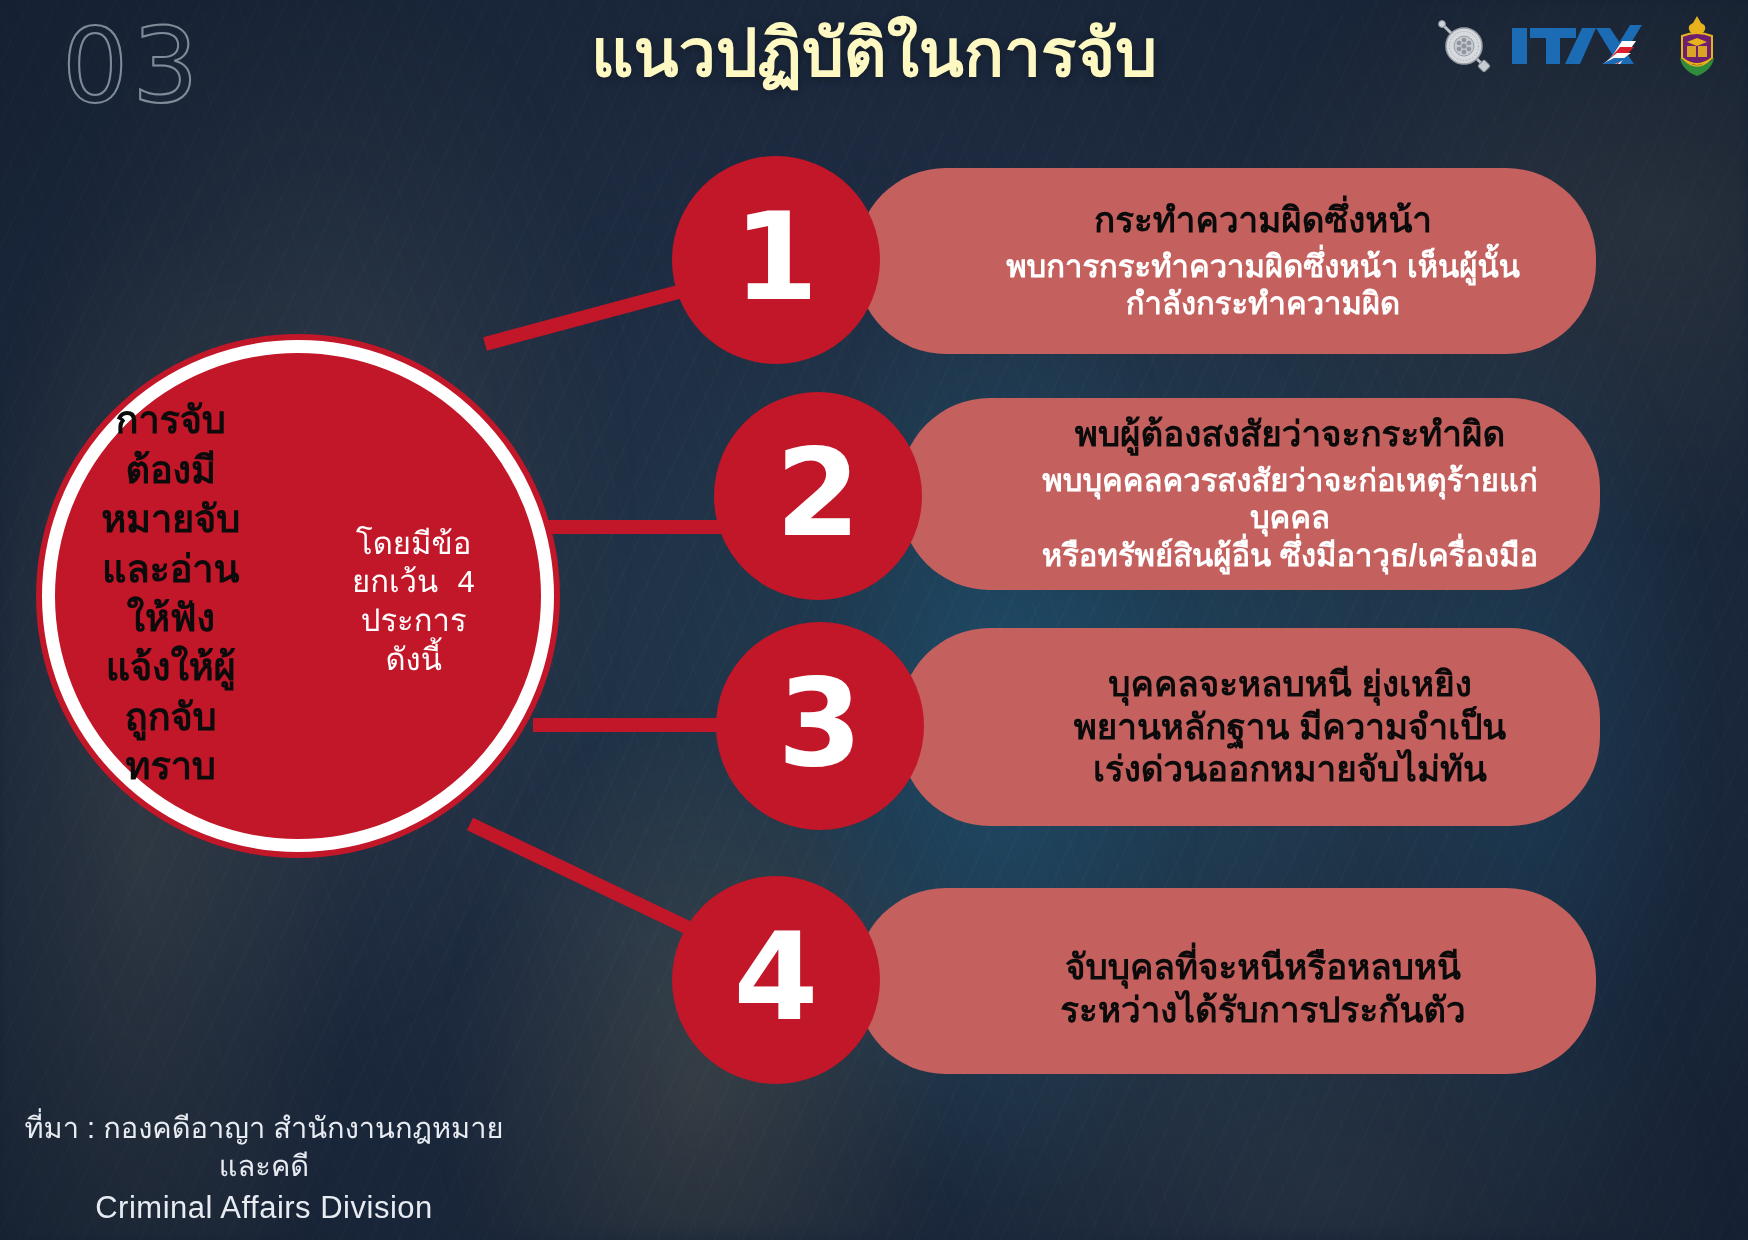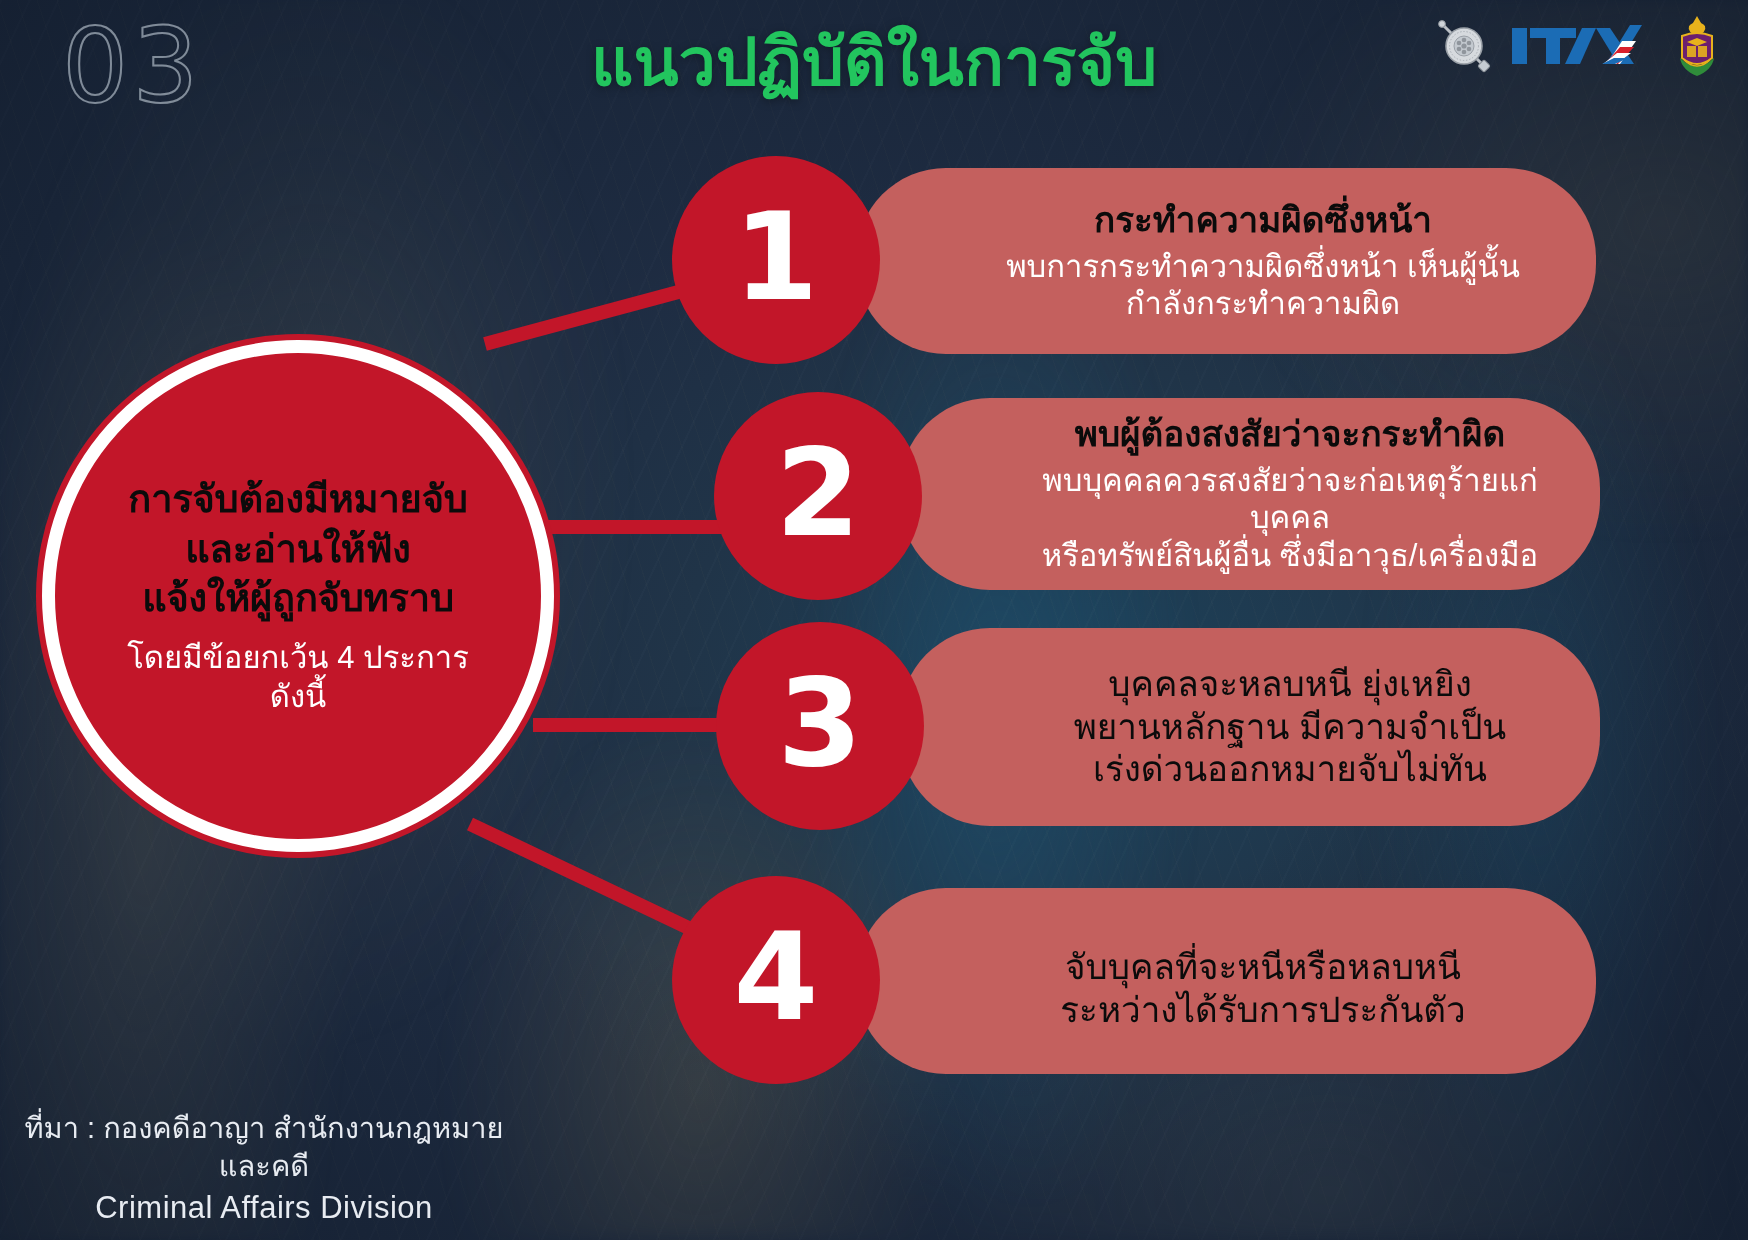--- a/index.html
+++ b/index.html
@@ -53,23 +53,23 @@
   .section-num{
     position:absolute;left:62px;top:14px;
     font-size:104px;font-weight:400;letter-spacing:4px;
     color:transparent;
     -webkit-text-stroke:2px rgba(215,225,235,0.55);
     font-family:"DejaVu Sans",sans-serif;
     line-height:1;
     user-select:none;
   }
   .page-title{
-    position:absolute;left:0;right:0;top:25px;
+    position:absolute;left:0;right:0;top:16px;
     text-align:center;
-    font-size:66px;font-weight:700;color:#22c55e;
+    font-size:66px;font-weight:700;color:#fef9c3;
     letter-spacing:0px;
     line-height:1.15;
     text-shadow:0 2px 10px rgba(0,0,0,.35);
   }
   .logos{
     position:absolute;right:28px;top:14px;
     display:flex;align-items:center;gap:14px;
   }
   .logo-seal{width:64px;height:64px;display:block;}
   .logo-ita{height:54px;display:block;}
@@ -80,24 +80,25 @@
 
   
   .center-circle{
     position:absolute;
     left:42px;top:340px;
     width:512px;height:512px;
     border-radius:50%;
     background:#c21629;
     border:13px solid #ffffff;
     box-sizing:border-box;
-    display:flex;flex-direction:column;
+    display:flex;flex-direction:row;
     align-items:center;justify-content:center;
     text-align:center;
     box-shadow:0 0 0 6px rgba(194,22,41,1);
+    font-family:Liberation Mono, monospace;
   }
   .center-main{
     color:#0b0b0b;
     font-size:38px;font-weight:700;line-height:1.30;
     padding:0 34px;
     letter-spacing:-.2px;
   }
   .center-sub{
     margin-top:16px;
     color:#ffffff;
@@ -130,21 +131,21 @@
     font-family:"DejaVu Sans",sans-serif;
     margin-top:-6px;
   }
   .item-heading{
     color:#0b0b0b;
     font-weight:700;
     font-size:35px;
     line-height:1.22;
   }
   .item-body{
-    font-weight:400;
+    font-weight:700;
     font-size:31px;
     line-height:1.22;
     margin-top:6px;
   }
   .body-white{color:#ffffff;}
   .body-black{color:#0b0b0b;}
 
   
   #item-1 .item-card{left:856px;top:168px;width:740px;height:186px;padding:0 26px 0 100px;}
   #item-1 .item-bullet{left:672px;top:156px;}

